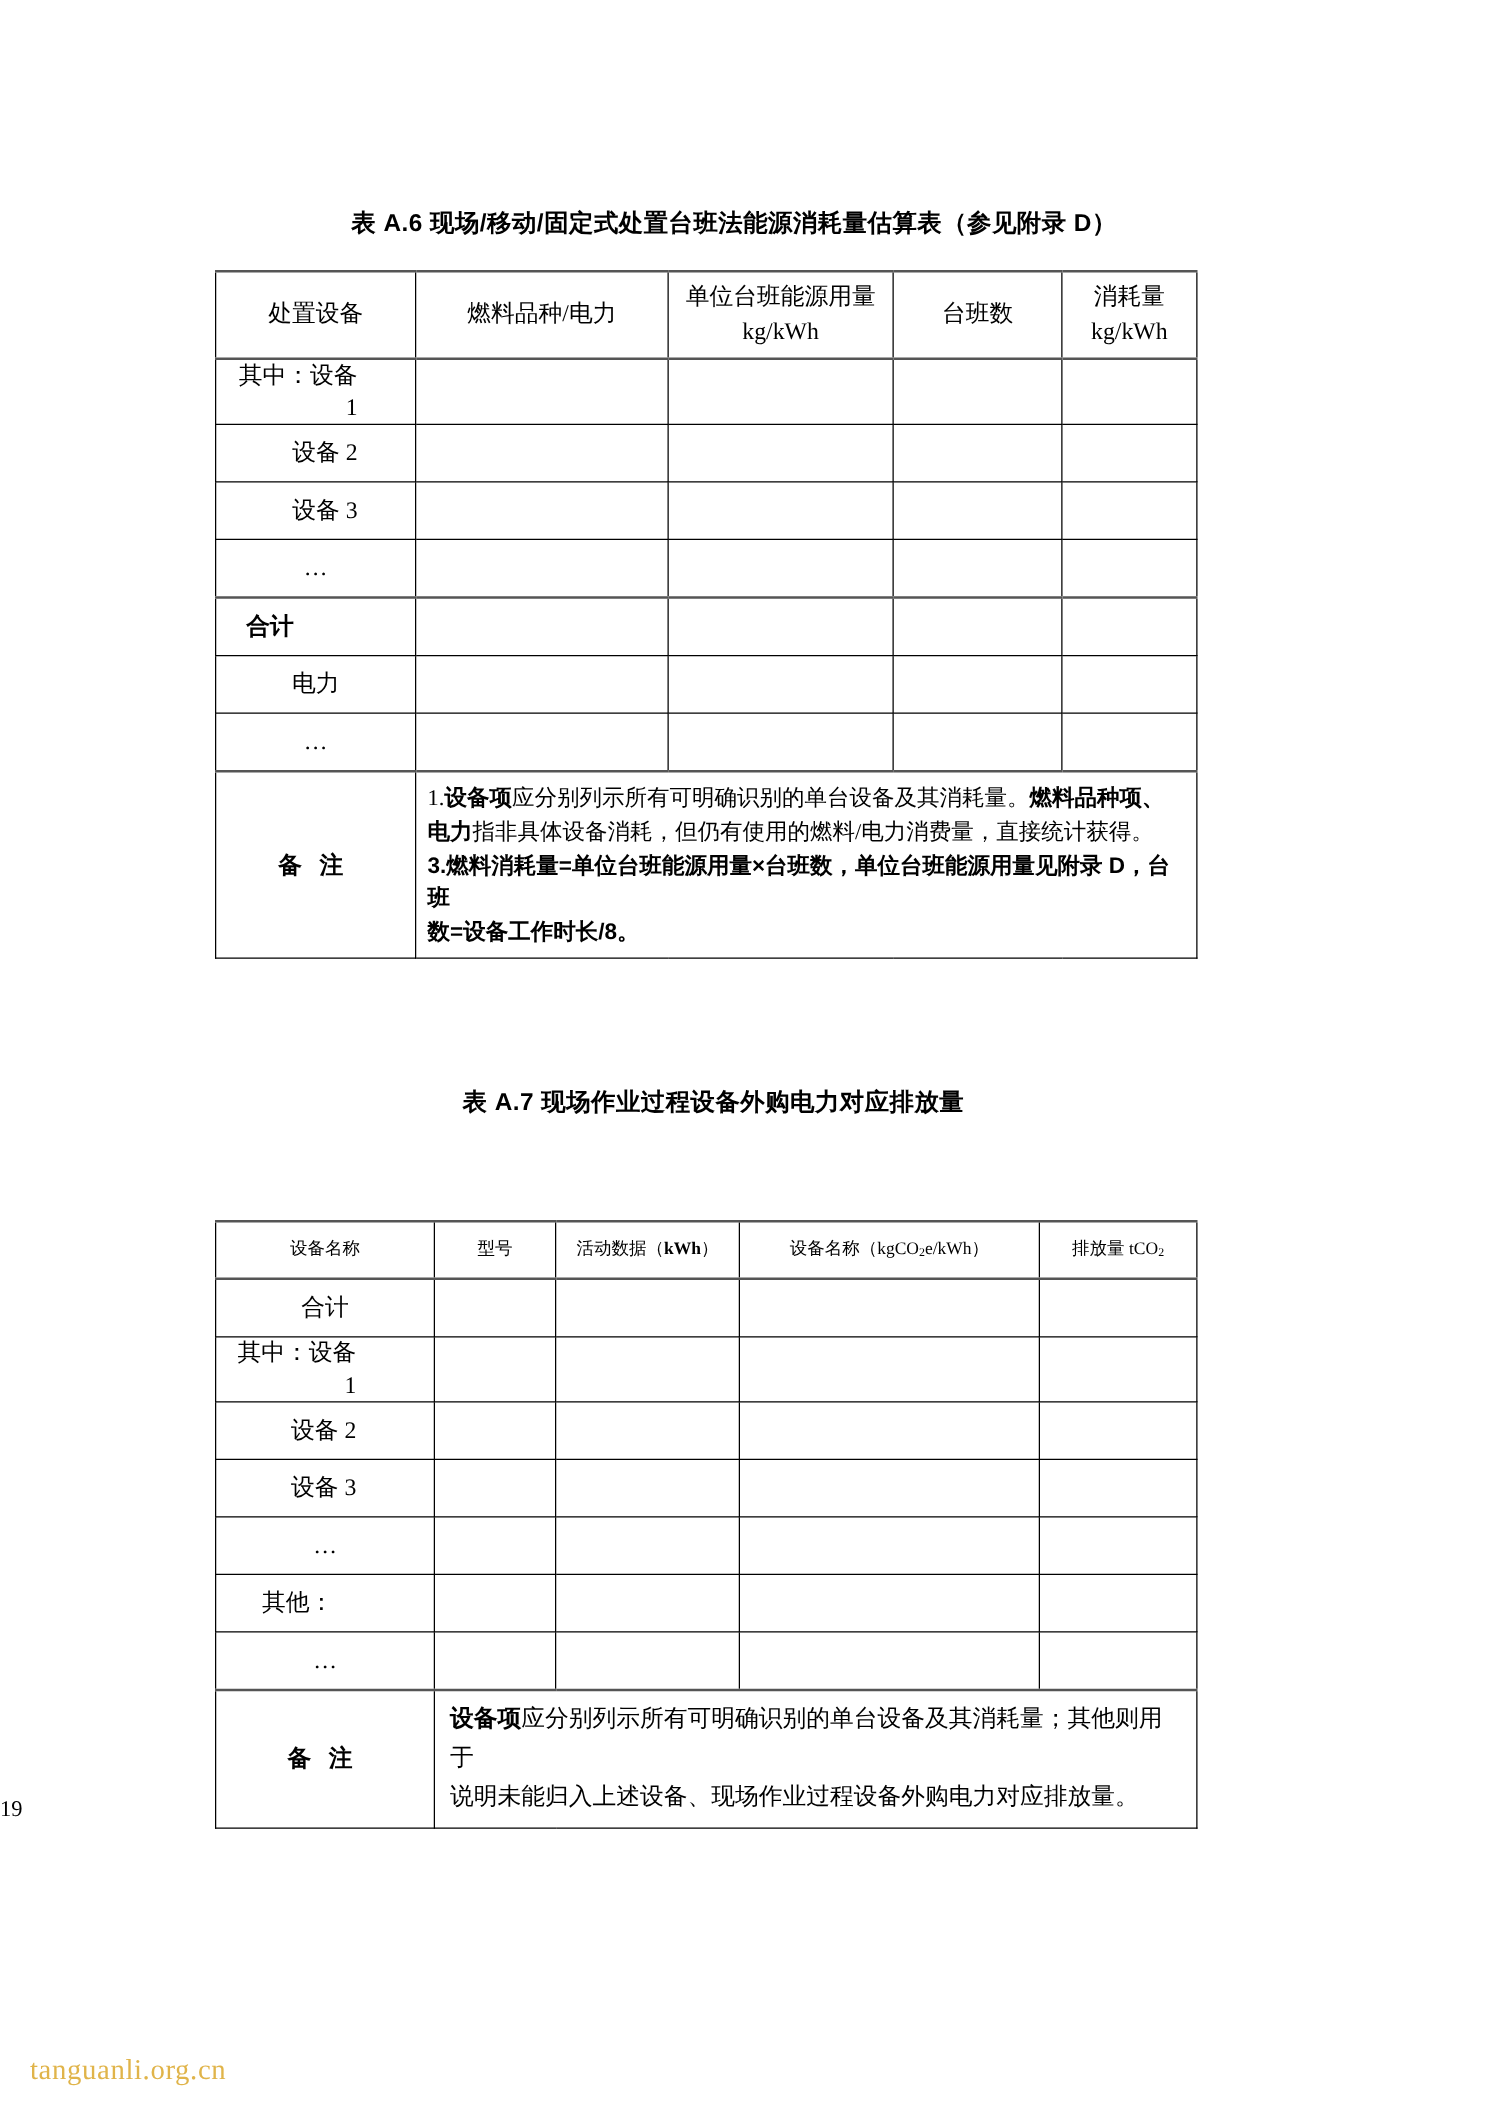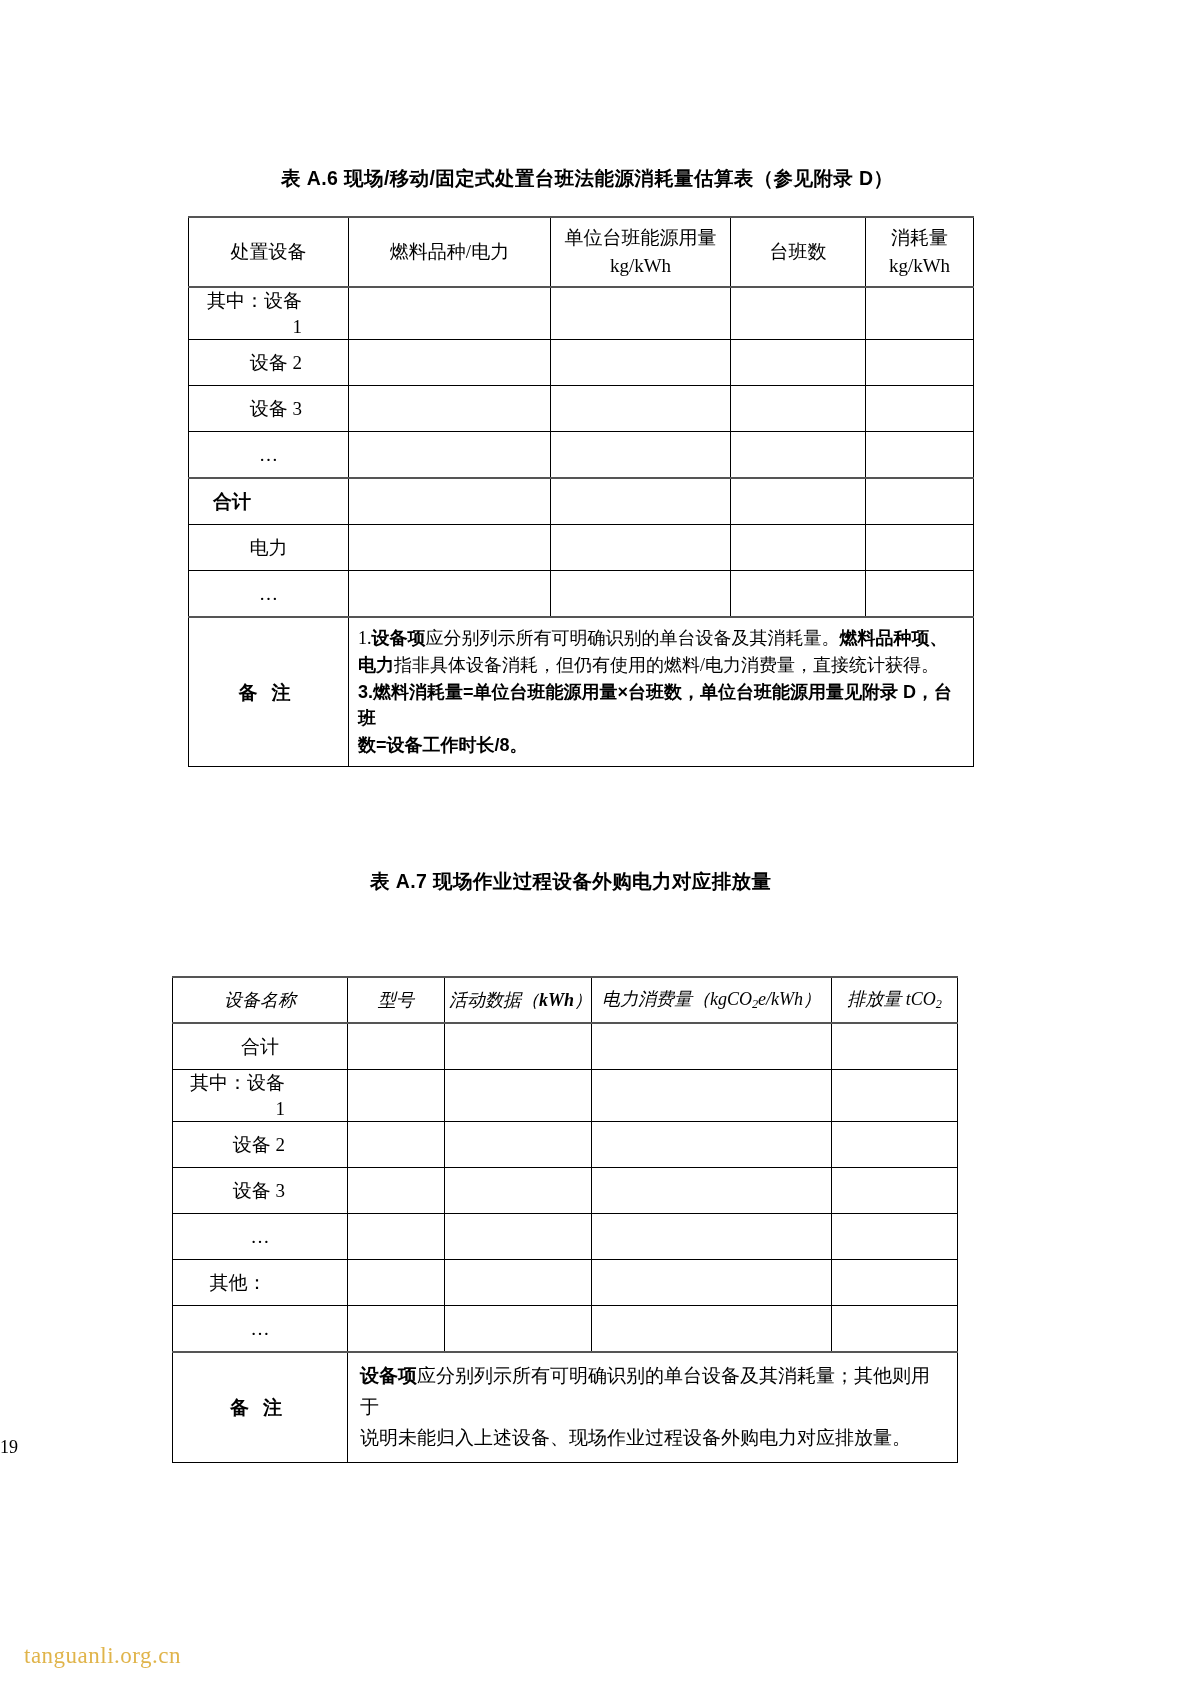--- a/index.html
+++ b/index.html
@@ -35,42 +35,42 @@
     border:1px solid #000;
     padding:0 8px;
     vertical-align:middle;
     text-align:center;
     line-height:1.35;
   }
   table.doc .outer-top td{border-top:2px solid #555;}
   table.doc tr.thick-bottom td{border-bottom:2px solid #555;}
 
   
-  #table-a6{left:188px;top:216px;width:785px;}
+  #table-a6{left:172px;top:216px;width:785px;}
   #table-a6 td{height:45px;}
   #table-a6 td.hdr{height:68px;}
   #table-a6 td.lbl-right{text-align:right;padding-right:46px;}
   #table-a6 td.lbl-left{text-align:left;padding-left:24px;font-weight:bold;
      font-family:"Liberation Sans","DejaVu Sans",sans-serif;font-size:19px;}
   #table-a6 td.beizhu{
     text-align:center;font-weight:bold;
     font-family:"Liberation Sans","DejaVu Sans",sans-serif;
     letter-spacing:14px;padding-left:14px;
   }
   #table-a6 td.notes{
     text-align:left;vertical-align:top;
     padding:7px 10px 8px 9px;
     line-height:1.48;font-size:18px;
   }
   .hdr-two{display:block;line-height:1.45;}
 
   
   #table-a7{left:172px;top:976px;width:785px;}
   #table-a7 td{height:45px;}
-  #table-a7 td.hdr{height:44px;font-size:18px;white-space:nowrap;padding:0 4px;font-style:italic;}
+  #table-a7 td.hdr{height:44px;font-size:14px;white-space:nowrap;padding:0 4px;}
   #table-a7 td.lbl-right{text-align:right;padding-right:62px;}
   #table-a7 td.lbl-center{text-align:center;}
   #table-a7 td.lbl-leftish{text-align:center;padding-right:52px;}
   #table-a7 td.beizhu{
     text-align:center;font-weight:bold;
     font-family:"Liberation Sans","DejaVu Sans",sans-serif;
     letter-spacing:14px;padding-left:14px;
   }
   #table-a7 td.notes{
     text-align:left;vertical-align:middle;
@@ -197,21 +197,21 @@
         <col style="width:97px">
         <col style="width:147px">
       <col style="width:240px">
         <col style="width:126px">
     </colgroup>
     <tbody>
       <tr class="outer-top thick-bottom">
         <td class="hdr">设备名称</td>
         <td class="hdr">型号</td>
         <td class="hdr"><span>活动数据（</span><b>kWh</b><span>）</span></td>
-        <td class="hdr"><span>电力消费量（kgCO</span><sub>2</sub><span>e/kWh）</span></td>
+        <td class="hdr"><span>设备名称（kgCO</span><sub>2</sub><span>e/kWh）</span></td>
         <td class="hdr"><span>排放量 tCO</span><sub>2</sub></td>
       </tr>
 
       <tr>
         <td class="lbl-center">合计</td>
         <td></td>
           <td></td>
         <td></td>
           <td></td>
       </tr>

